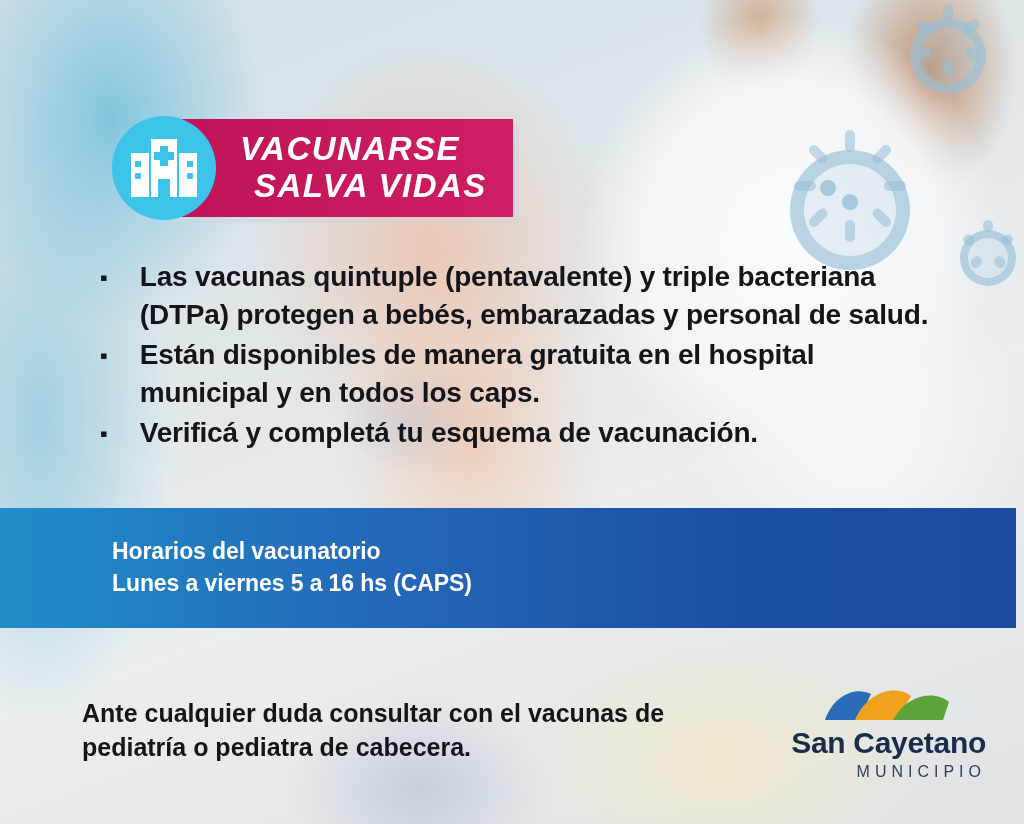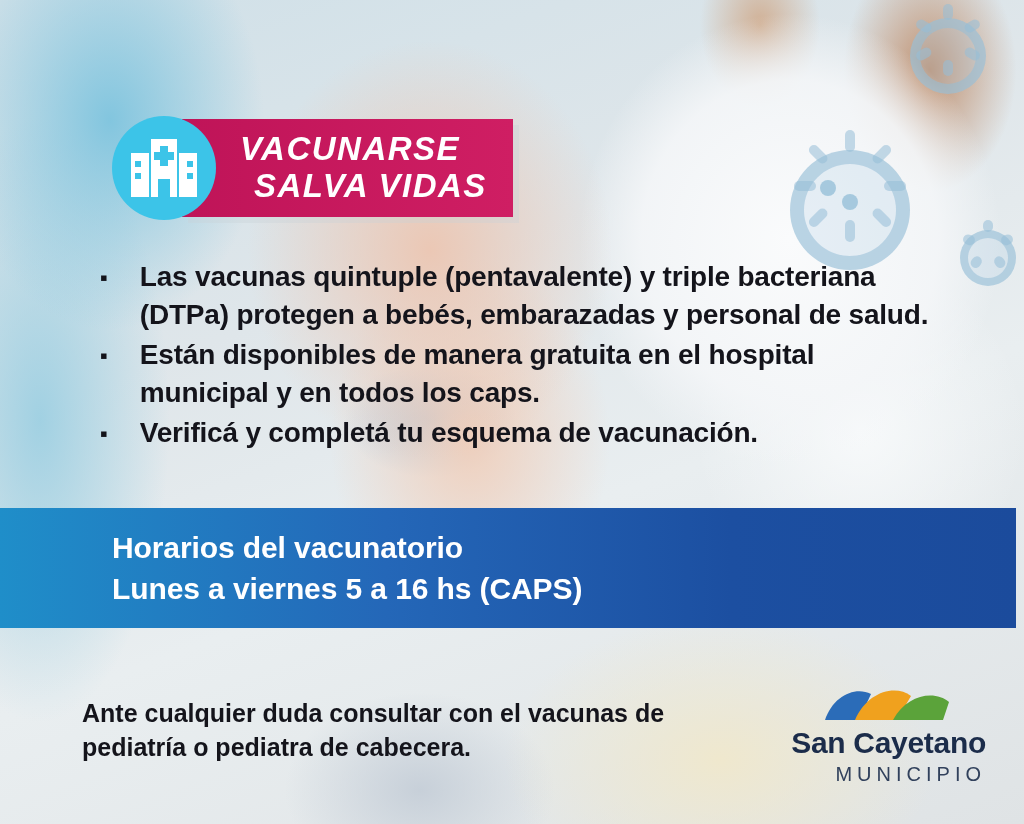--- a/index.html
+++ b/index.html
@@ -154,21 +154,21 @@
     height: 120px;
     background: linear-gradient(90deg, #1f8ec9 0%, #2467b8 38%, #1c4fa1 72%, #1b4b9c 100%);
     display: flex;
     align-items: center;
   }
   .schedule-inner {
     padding-left: 112px;
   }
   .schedule-line {
     color: #ffffff;
-    font-size: 30px;
+    font-size: 23px;
     font-weight: bold;
     line-height: 1.38;
     letter-spacing: -0.1px;
   }
 
   
   .footer-note {
     position: absolute;
     left: 82px;
     top: 696px;
@@ -196,21 +196,21 @@
     position: relative;
   }
   .logo-name {
     font-size: 30px;
     font-weight: bold;
     color: #1b2c4a;
     letter-spacing: -0.3px;
     line-height: 1;
   }
   .logo-sub {
-    font-size: 20px;
+    font-size: 16px;
     color: #31415c;
     letter-spacing: 5px;
     margin-top: 5px;
   }
 </style>
 </head>
 <body>
 
 <div id="poster">
 

